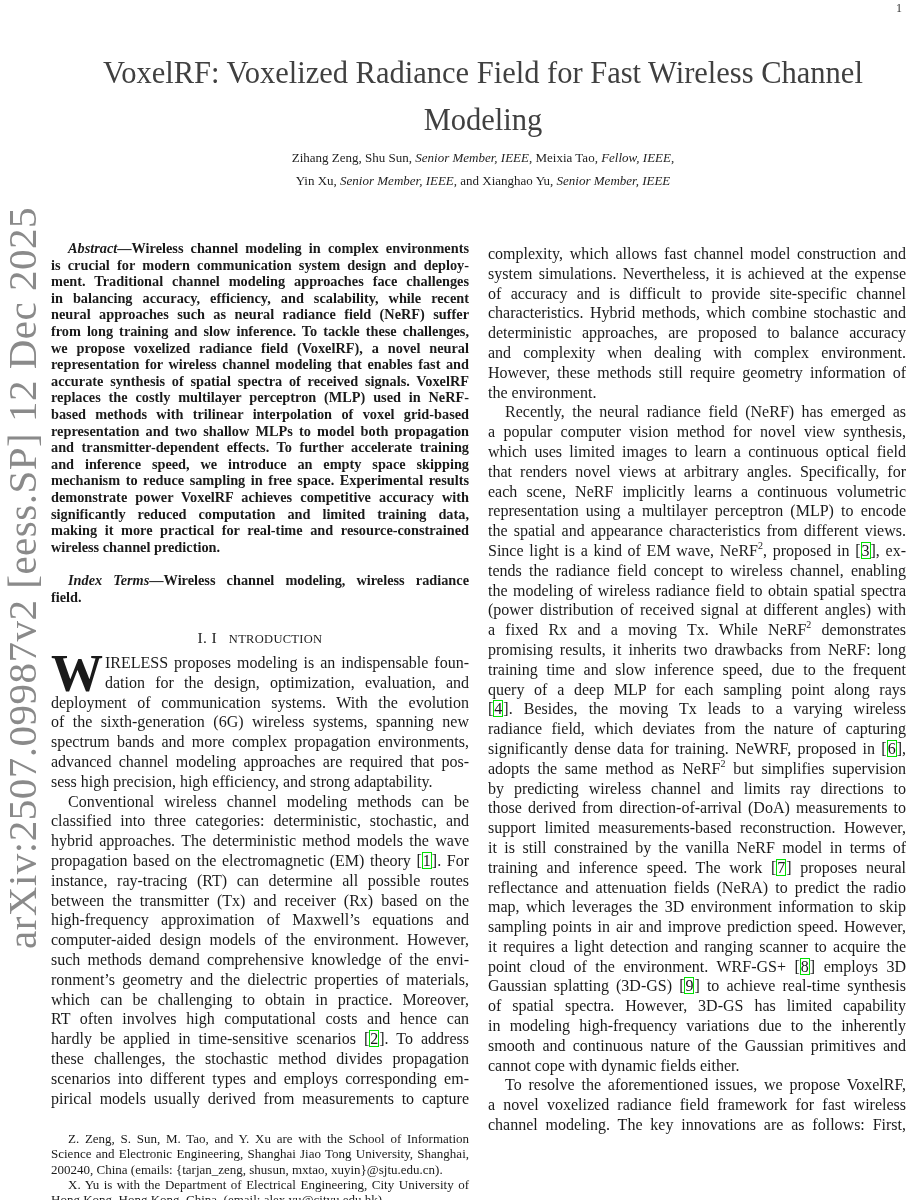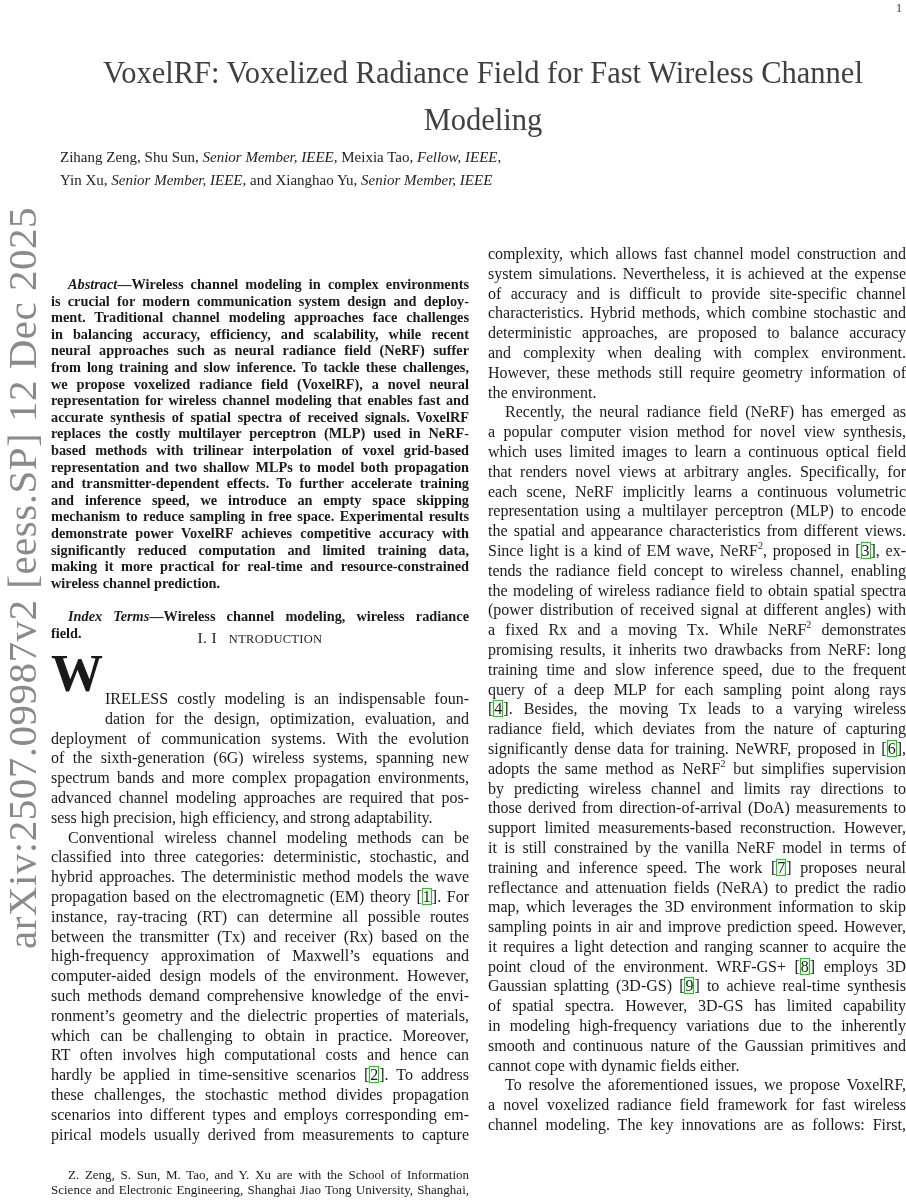--- a/index.html
+++ b/index.html
@@ -4,25 +4,25 @@
 <style>
   html, body { margin:0; padding:0; background:#ffffff; }
   body { width:906px; height:1200px; position:relative; overflow:hidden;
          font-family:"Liberation Serif", "DejaVu Serif", serif; color:#1a1a1a; }
   .page-number { position:absolute; top:1px; right:4px; font-size:12px; color:#333; }
   .arxiv-stamp { position:absolute; left:0; top:0; width:44px; height:1200px; }
   .arxiv-stamp span { position:absolute; left:50%; top:578px; transform:translate(-50%,-50%) rotate(-90deg);
          white-space:nowrap; font-size:41px; color:#8a8a8a; letter-spacing:0.5px; }
   .title { position:absolute; top:50px; left:60px; width:846px; text-align:center;
            font-size:30.5px; line-height:47px; color:#404040; }
-  .authors { position:absolute; top:146px; left:60px; width:846px; text-align:left;
-             font-size:15px; line-height:23px; color:#222; }
+  .authors { position:absolute; top:146px; left:60px; width:846px; text-align:center;
+             font-size:13px; line-height:23px; color:#222; }
   .authors i { font-style:italic; }
   .col { position:absolute; }
-  .col-left { left:51px; width:418px;margin-top:36px; }
+  .col-left { left:51px; width:418px; }
   .col-right { left:488px; width:418px; }
   .line { display:block; white-space:nowrap; text-align:justify; text-align-last:justify; height:19.8px; line-height:19.8px; font-size:16px; }
   .line.last { text-align-last:left; }
   .abs .line { font-weight:bold; font-size:14.3px; height:16.6px; line-height:16.6px; }
   .abs .line i, .abs .lbl { font-style:italic; }
   .indent { padding-left:17px; }
   .section-heading { position:absolute; top:629px; left:51px; width:418px; text-align:center; font-size:15.5px; letter-spacing:0.3px; }
   .section-heading .sc { font-size:12.5px;margin-left:12px; }
   .dropcap { position:absolute; left:51px; top:650px; font-size:52px; font-weight:bold; line-height:48px; color:#1a1a1a; }
   .cite { outline:1.4px solid #00e000; outline-offset:-1px; padding:0 1px; }
@@ -75,21 +75,21 @@
   <span class="line last">field.</span>
 </div>
 
 <div class="section-heading">
   <span>I. </span><span>I</span><span class="sc">NTRODUCTION</span>
 </div>
 
 <div class="dropcap">W</div>
 
 <div class="col col-left" style="top:653px;" id="intro-left">
-    <span class="line" style="padding-left: 54px;">IRELESS costly modeling is an indispensable foun-</span>
+    <span class="line" style="padding-left: 54px;">IRELESS proposes modeling is an indispensable foun-</span>
     <span class="line" style="padding-left: 54px;">dation for the design, optimization, evaluation, and</span>
     <span class="line">deployment of communication systems. With the evolution</span>
     <span class="line">of the sixth-generation (6G) wireless systems, spanning new</span>
     <span class="line">spectrum bands and more complex propagation environments,</span>
     <span class="line">advanced channel modeling approaches are required that pos-</span>
     <span class="line last">sess high precision, high efficiency, and strong adaptability.</span>
     <span class="line" style="padding-left: 17px;">Conventional wireless channel modeling methods can be</span>
     <span class="line">classified into three categories: deterministic, stochastic, and</span>
     <span class="line">hybrid approaches. The deterministic method models the wave</span>
     <span class="line">propagation based on the electromagnetic (EM) theory [<span class="cite">1</span>]. For</span>

